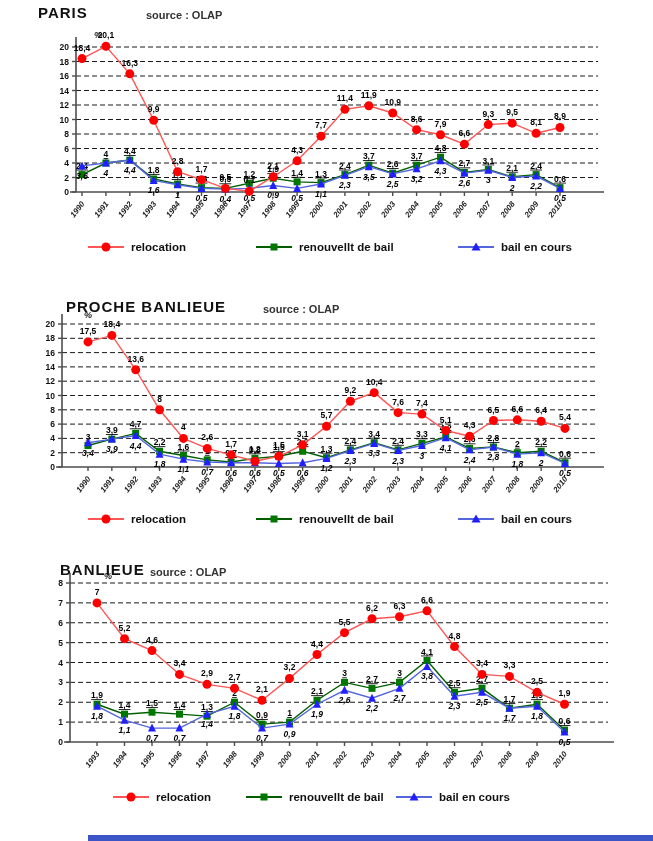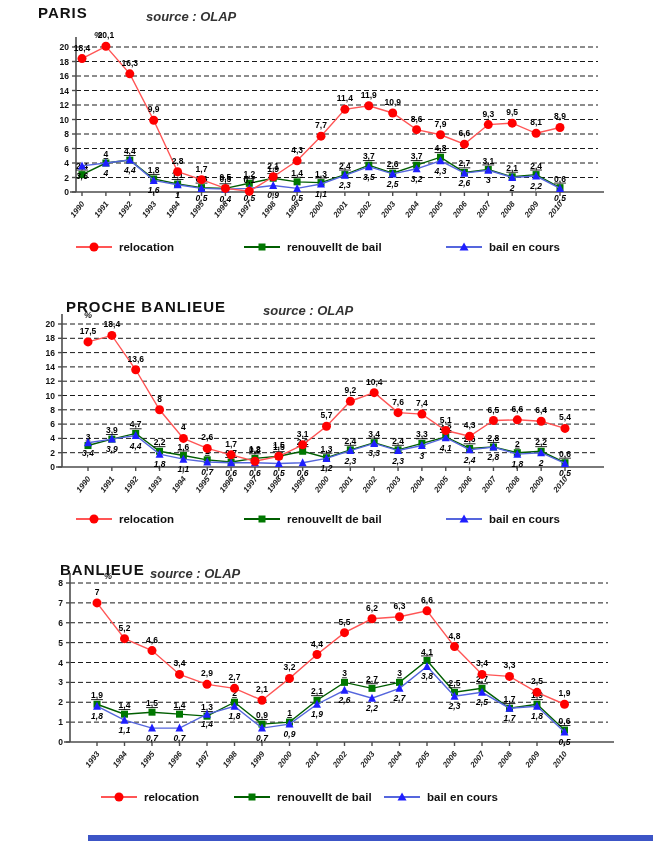--- a/index.html
+++ b/index.html
@@ -1,23 +1,23 @@
 <!DOCTYPE html>
 <html><head>
 <meta charset="utf-8">
 <style>
   html,body{margin:0;padding:0;background:#fff;}
   .page{position:relative;width:653px;height:841px;background:#fff;overflow:hidden;
         font-family:"Liberation Sans",sans-serif;}
   .chart-block{position:absolute;left:0;width:653px;text-align:right;}
   .chart-title{position:absolute;margin:0;font-size:15px;font-weight:bold;color:#111;
                letter-spacing:1px;font-family:"Liberation Sans",sans-serif;}
-  .source{position:absolute;font-size:13px;font-style:italic;font-weight:bold;color:#333;}
+  .source{position:absolute;font-size:11px;font-weight:bold;color:#333;}
   .plot{position:absolute;left:0;top:0;}
-  .legend{position:absolute;left:4px;width:579px;height:16px;padding-left:24px;}
+  .legend{position:absolute;left:16px;width:579px;height:16px;padding-left:24px;}
   .legend-item{position:absolute;display:flex;align-items:center;height:14px;}
   .legend-label{font-size:11.5px;font-weight:bold;color:#111;margin-left:3px;white-space:nowrap;}
   .bottom-bar{position:absolute;left:88px;right:0;bottom:0;height:6px;background:#3c55c6;}
 </style>
 </head>
 <body>
 
 <div class="page">
 
   <section class="chart-block" style="top:0;height:290px">

